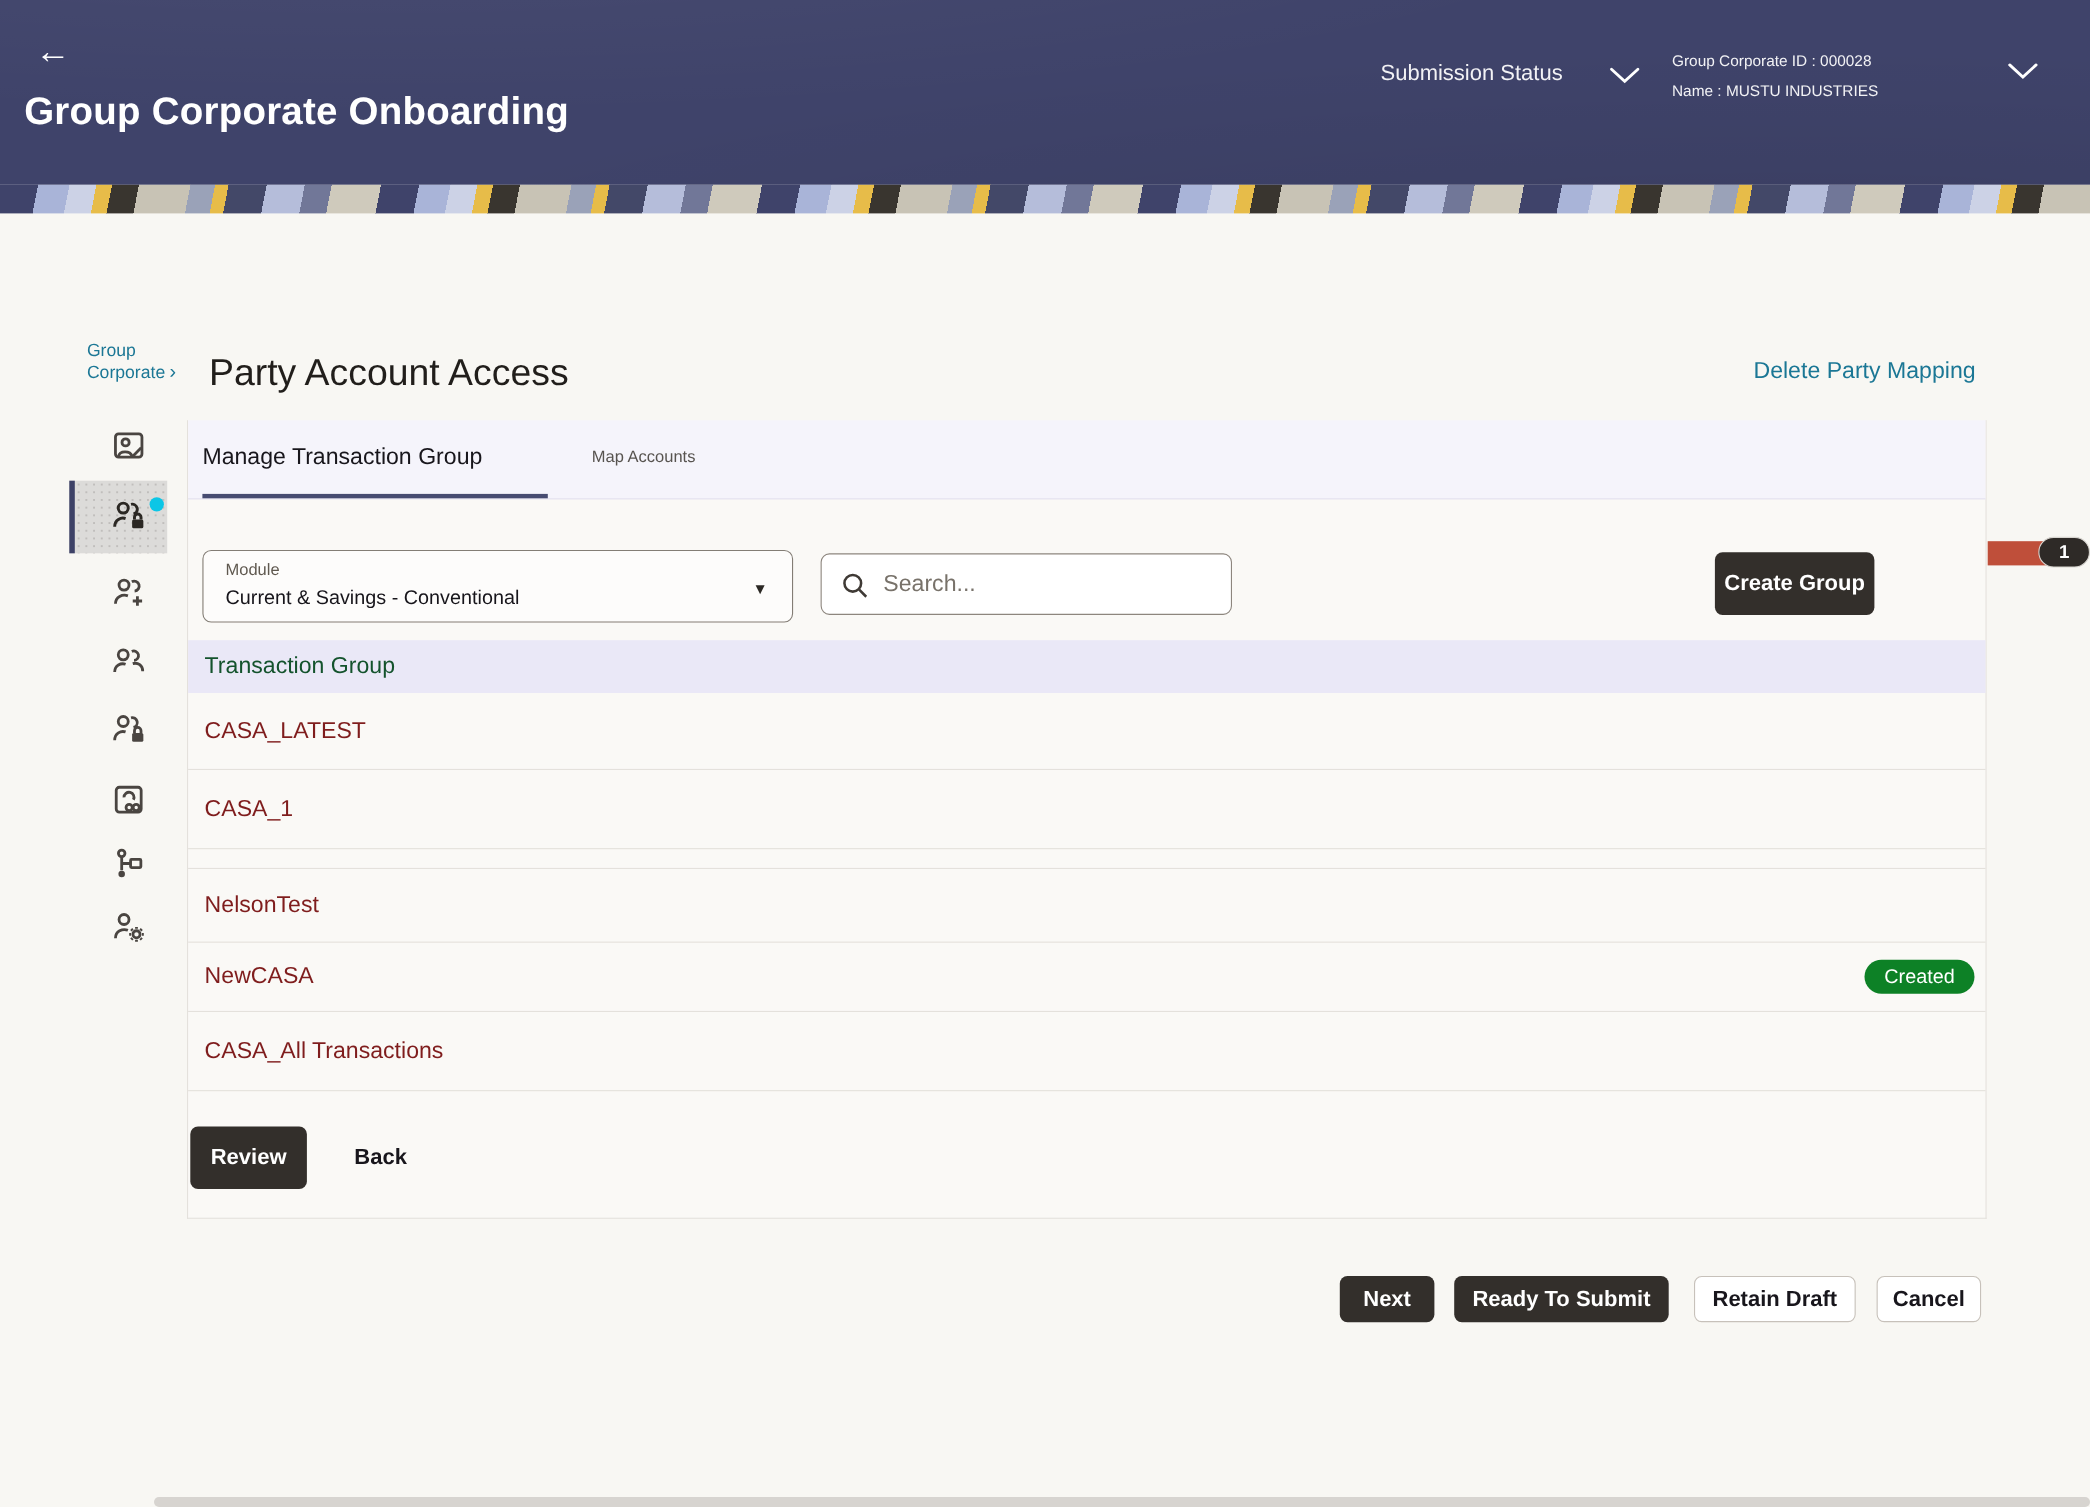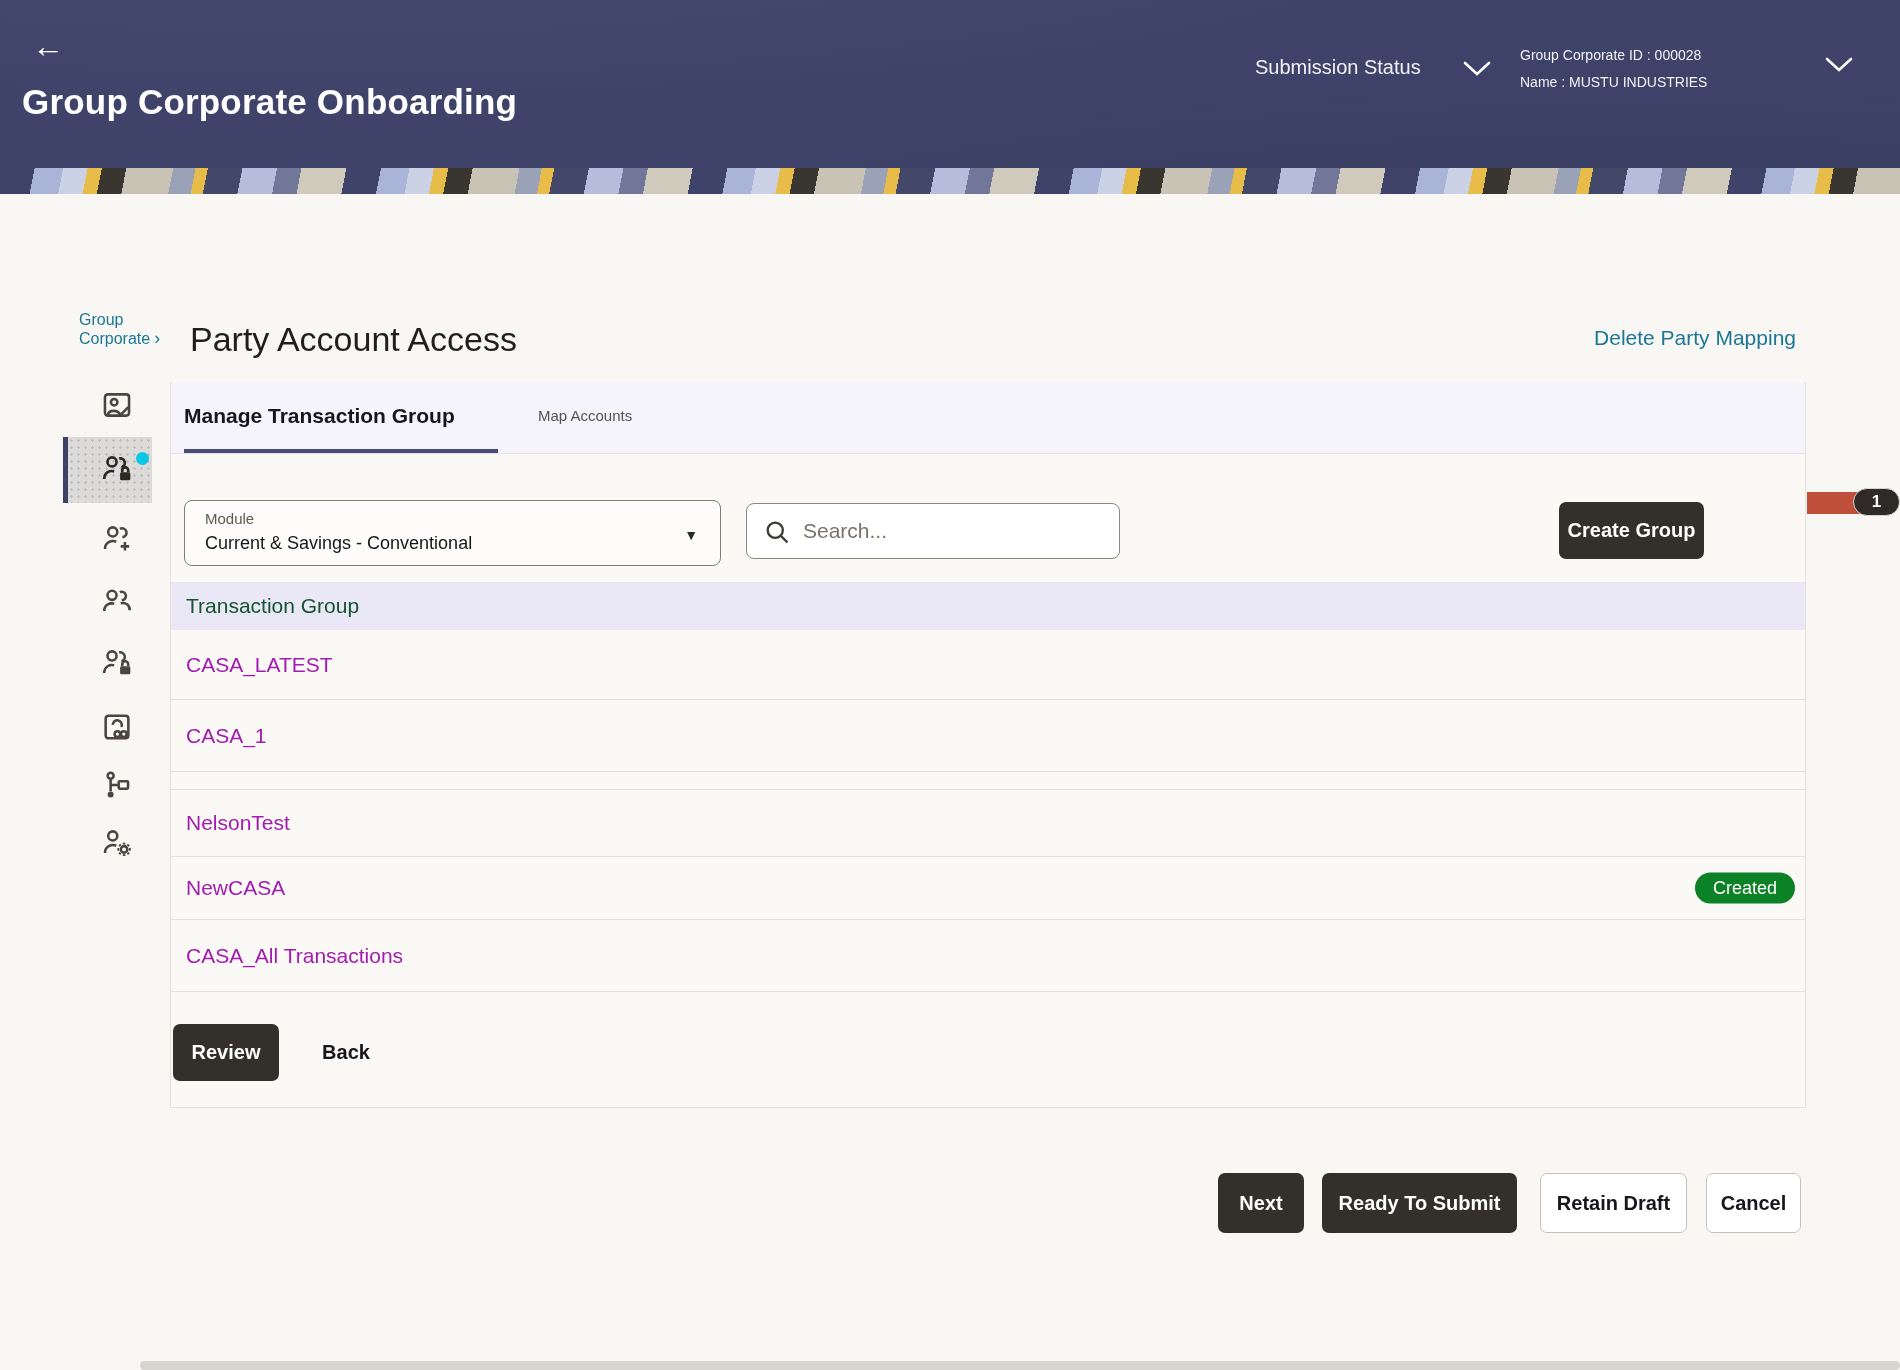--- a/index.html
+++ b/index.html
@@ -46,21 +46,21 @@
     background-size:7px 7px;
     border-left:5px solid #3d4166;
   }
   .sel-dot { position:absolute; left:68px; top:15px; width:13px; height:13px; border-radius:50%; background:#0cc6e6; }
   
   .panel {
     position:absolute; left:170px; top:382px; width:1636px; height:726px;
     background:#faf9f6; border:1px solid #e4e1dc; border-top:none;
   }
   .tabbar { position:absolute; left:0; top:0; width:100%; height:72px; background:#f5f4fb; border-bottom:1px solid #e3e0ee; }
-  .tab-active { position:absolute; left:13px; top:0; height:72px; line-height:68px; font-size:21px; font-weight:bold; color:#18161c; cursor:pointer; }
+  .tab-active { position:absolute; left:13px; top:0; height:72px; line-height:68px; font-size:21px; font-weight:normal; color:#18161c; cursor:pointer; }
   .tab-underline { position:absolute; left:13px; bottom:0; width:314px; height:4px; background:#474c71; }
   .tab-inactive { position:absolute; left:367px; top:0; height:72px; line-height:68px; font-size:15px; color:#57534f; cursor:pointer; }
   .module-select {
     position:absolute; left:13px; top:118px; width:537px; height:66px;
     background:#fdfcfb; border:1px solid #837d75; border-radius:8px; cursor:pointer;
   }
   .module-label { position:absolute; left:20px; top:9px; font-size:15px; color:#5f584f; }
   .module-value { position:absolute; left:20px; top:32px; font-size:18px; color:#17151b; }
   .module-caret { position:absolute; right:22px; top:26px; font-size:14px; color:#2b2824; }
   .searchbox {
@@ -83,42 +83,42 @@
     background:#fff; color:#18161c; border:1px solid #c7c1ba; border-radius:7px;
     font-size:20px; font-weight:600; cursor:pointer;
     font-family:"Liberation Sans","DejaVu Sans",sans-serif;
   }
   .create-group { position:absolute; left:1388px; top:120px; width:145px; height:57px; }
   .tbl-header {
     position:absolute; left:0; top:200px; width:100%; height:48px;
     background:#eae8f7; font-size:21px; color:#14532d; line-height:48px; padding-left:15px;
   }
   .row { position:absolute; left:0; width:100%; border-bottom:1px solid #e4e1dc; }
-  .row a { font-size:21px; color:#a21caf; text-decoration:none; cursor:pointer; }
+  .row a { font-size:21px; color:#7f1d1d; text-decoration:none; cursor:pointer; }
   .row .link { position:absolute; left:15px; top:50%; transform:translateY(-50%); }
   .badge-created {
     position:absolute; right:10px; top:50%; transform:translateY(-50%);
     width:100px; height:31px; border-radius:16px; background:#0d8126;
     color:#fff; font-size:18px; text-align:center; line-height:31px;
   }
   .review-btn { position:absolute; left:2px; top:642px; width:106px; height:57px; }
   .back-btn {
     position:absolute; left:130px; top:642px; width:90px; height:57px;
     background:none; border:none; font-size:20px; font-weight:600; color:#18161c; cursor:pointer;
     font-family:"Liberation Sans","DejaVu Sans",sans-serif;
   }
   
   .marker-bar { position:absolute; left:1807px; top:492px; width:58px; height:22px; background:#bf4f3a; cursor:pointer; }
   .marker-pill {
     position:absolute; left:1853px; top:488px; width:47px; height:28px; border-radius:15px;
     background:#2e2a27; border:1px solid #d8d5d0; color:#fff; font-size:17px; font-weight:bold;
     text-align:center; line-height:26px; cursor:pointer;
   }
   
-  .act { position:absolute; top:1160px; height:60px;margin-top:13px; }
+  .act { position:absolute; top:1160px; height:42px; }
   .act-next { left:1218px; width:86px; }
   .act-ready { left:1322px; width:195px; }
   .act-retain { left:1540px; width:147px; }
   .act-cancel { left:1706px; width:95px; }
   
   .hscroll { position:absolute; left:140px; top:1361px; width:1760px; height:9px; background:#d7d4d0; border-radius:5px; cursor:pointer; }
 </style>
 </head>
 <body>
 

